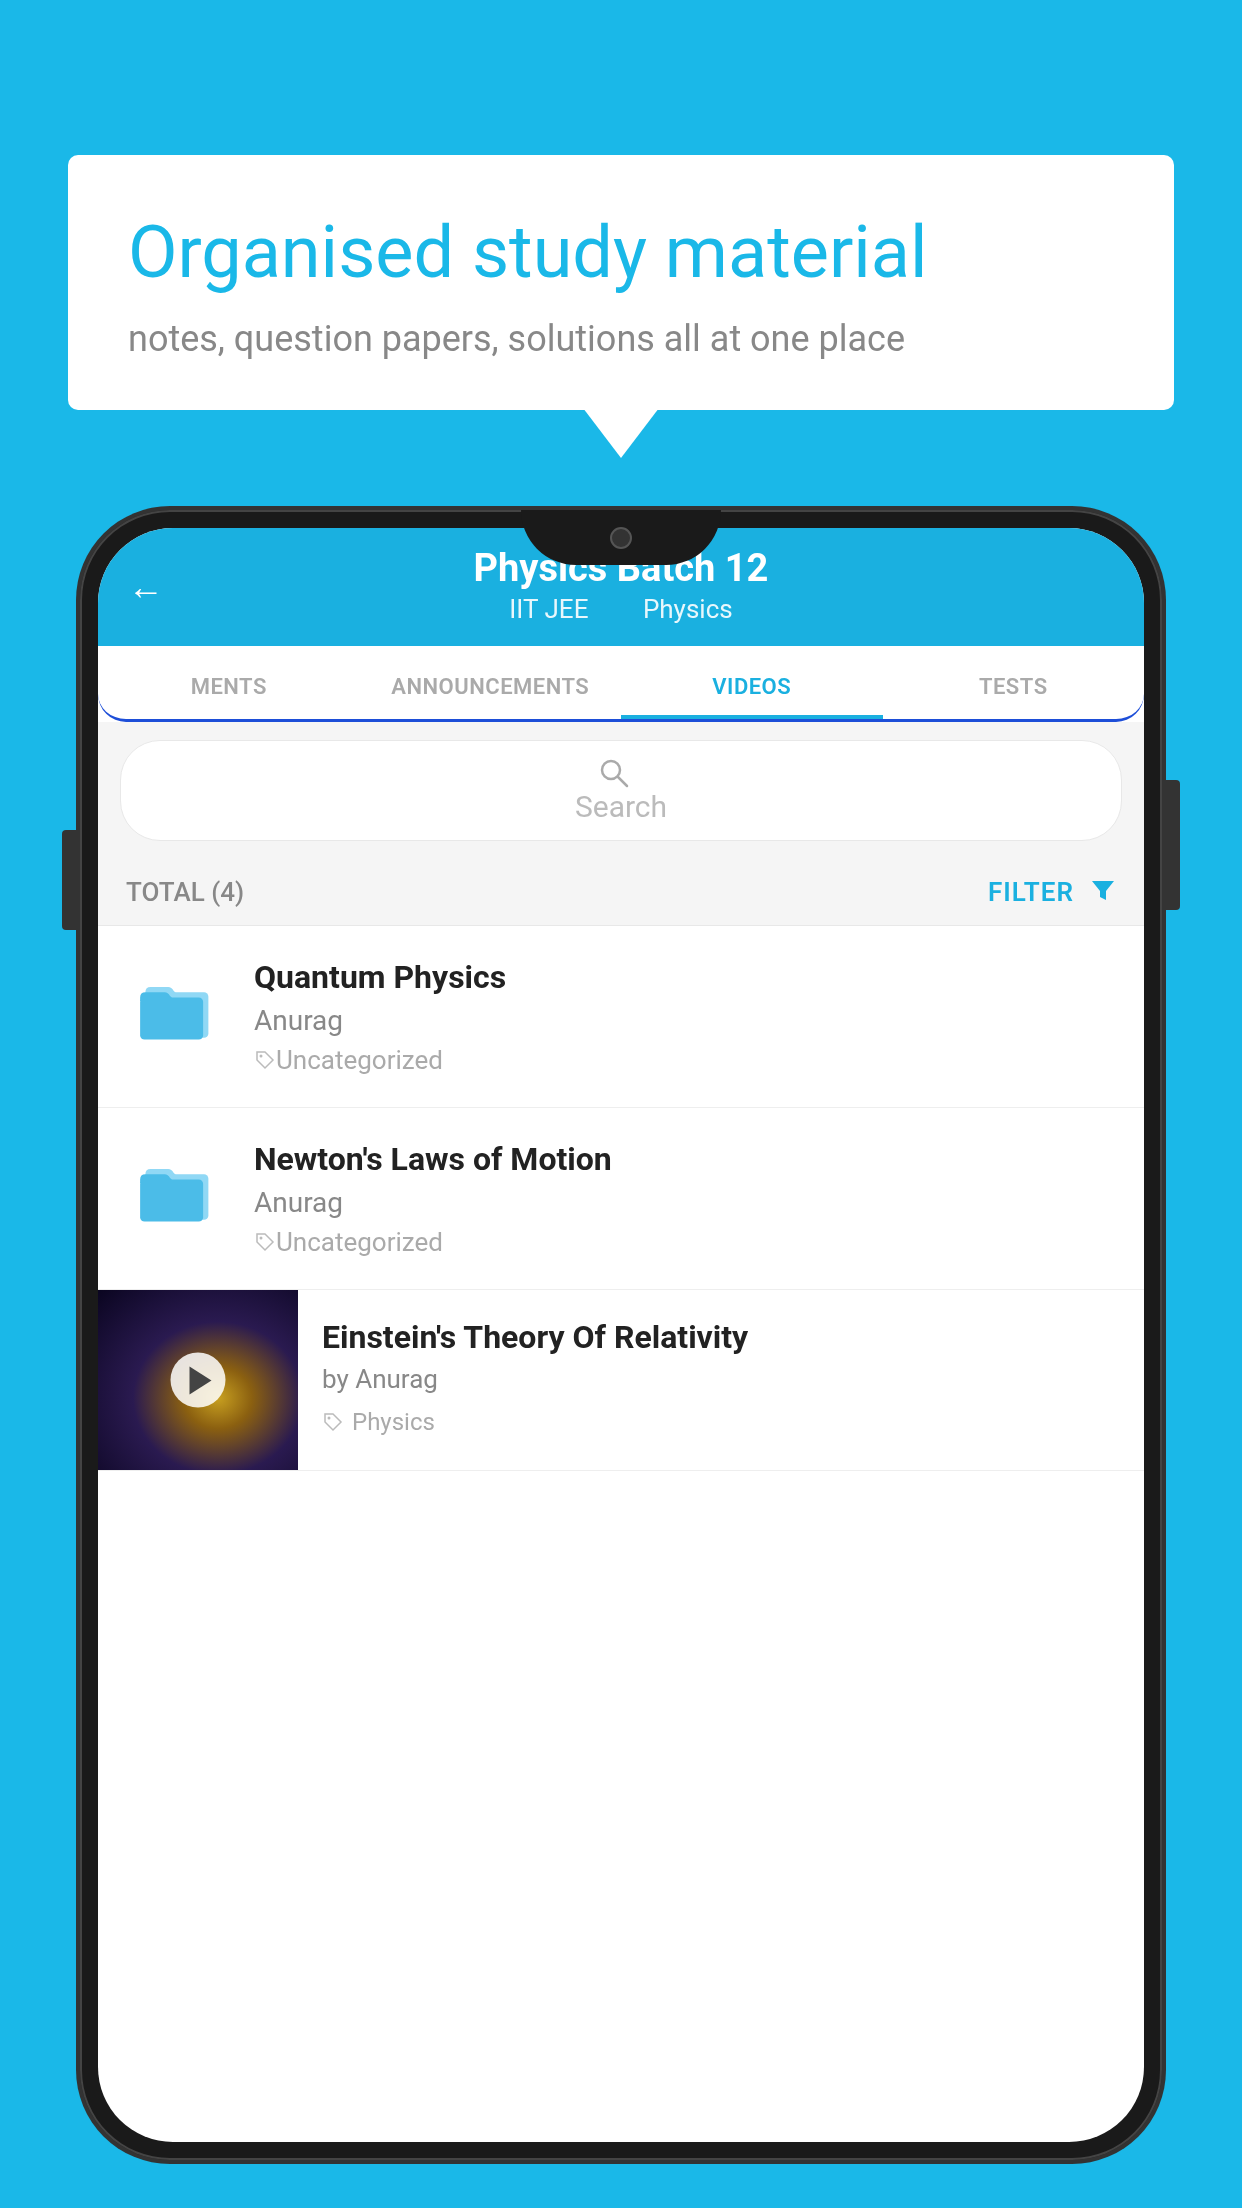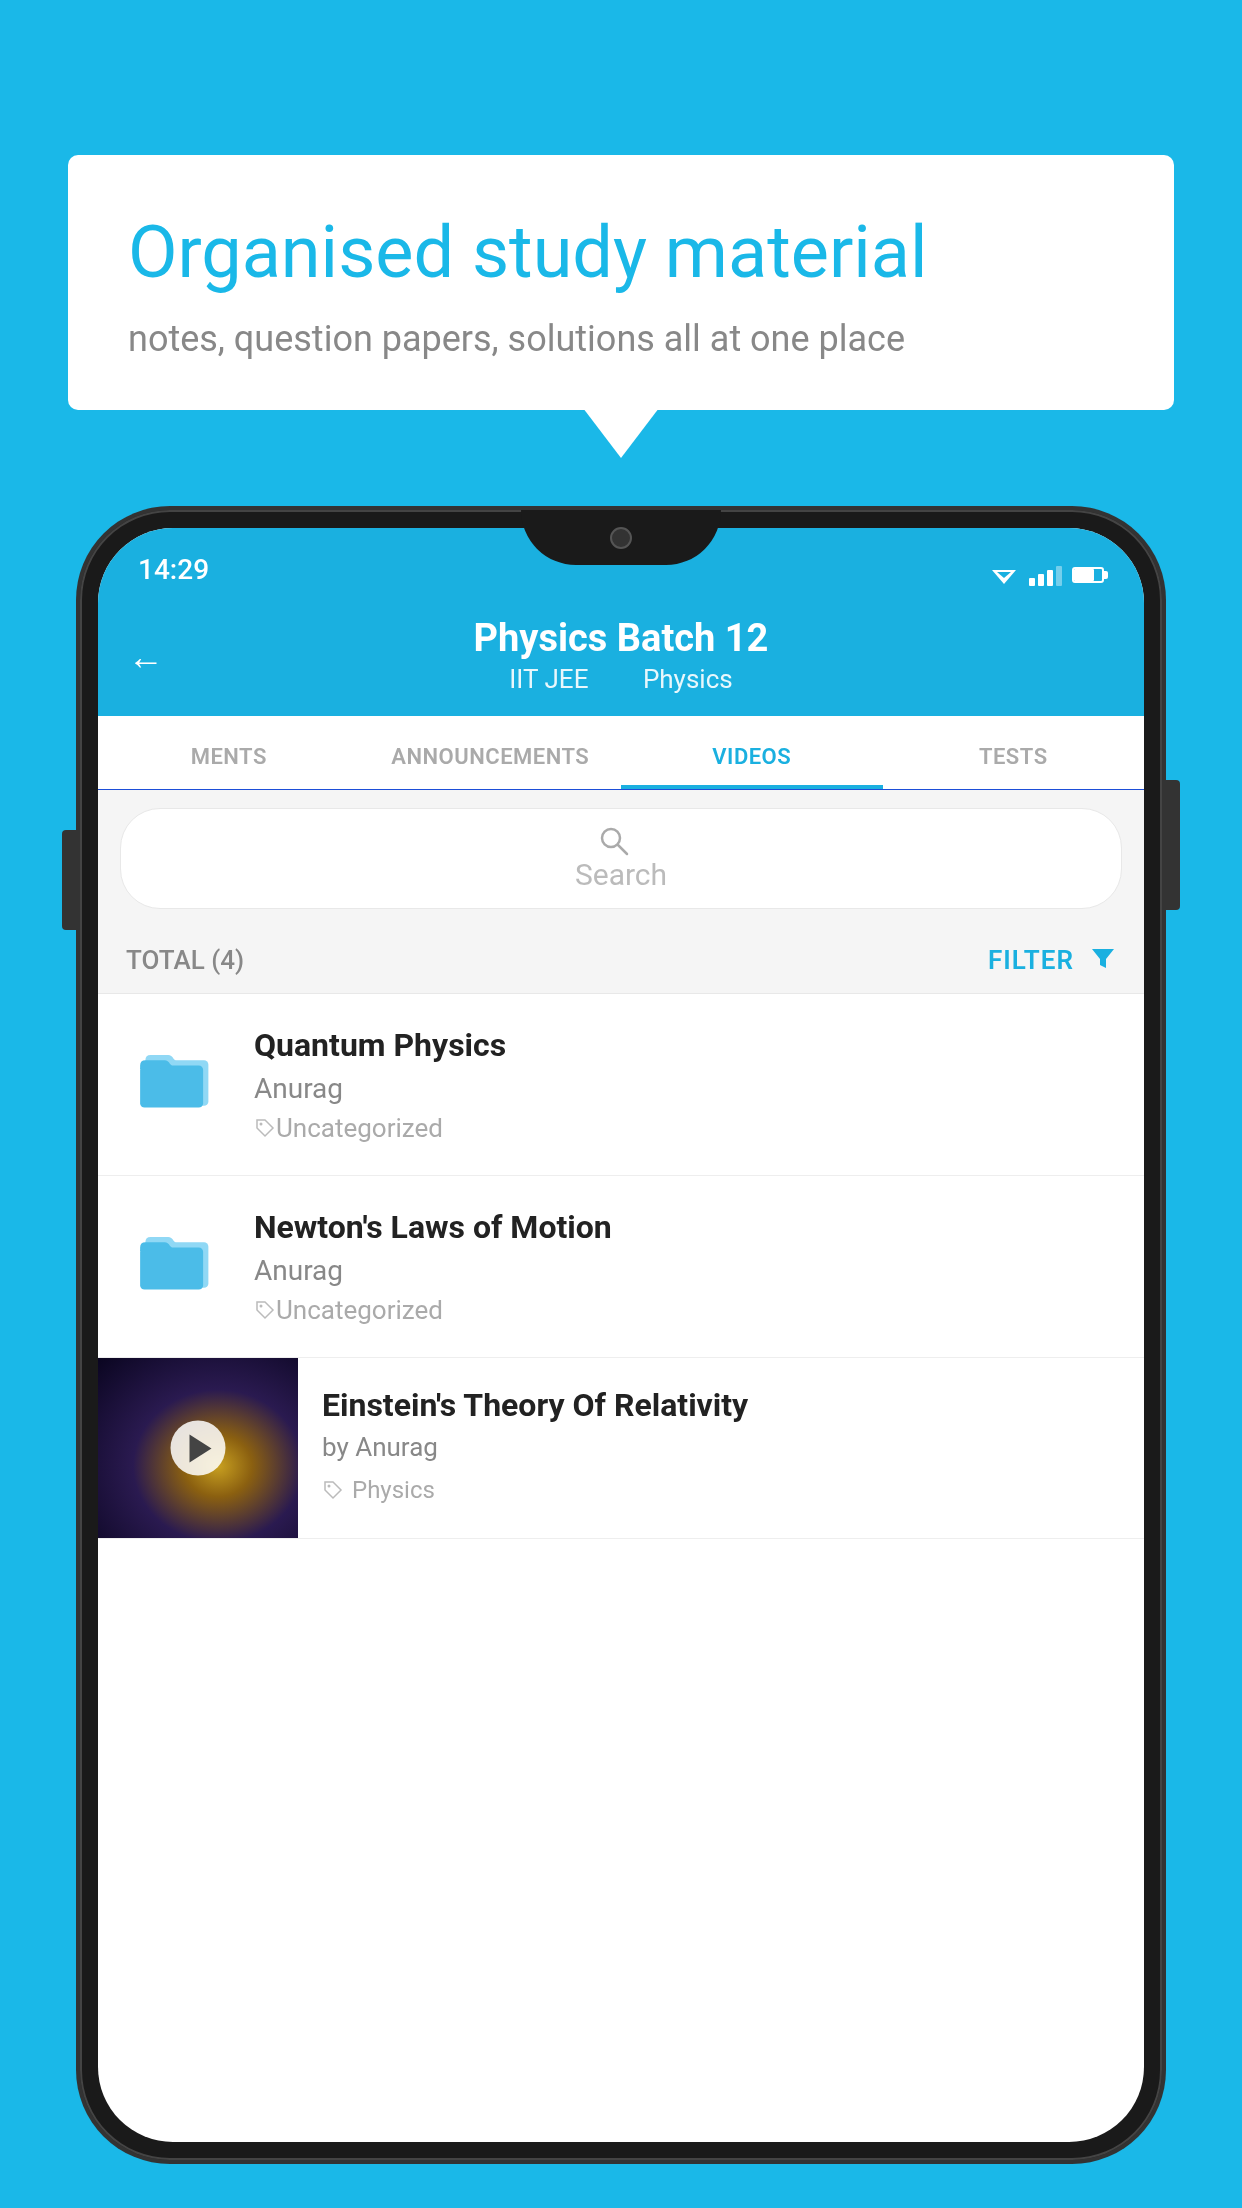--- a/index.html
+++ b/index.html
@@ -226,22 +226,23 @@
     }
 
     .header-subtitle span {
       margin: 16px 12px;
     }
 
     
     .tab-bar {
       background: white;
       display: flex;
-      border-bottom: 1px solid #1d4ed8;
+      border-bottom: 3px solid #1d4ed8;
       overflow: hidden;
+      border-radius: 28px;
     }
 
     .tab-item {
       flex: 1;
       padding: 28px 8px 20px 8px;
       text-align: center;
       font-size: 22px;
       font-weight: 600;
       color: #aaa;
       letter-spacing: 0.5px;
@@ -450,41 +451,20 @@
 
 <div class="phone-wrapper">
   <div class="phone-outer">
 
     <div class="notch">
       <div class="notch-camera"></div>
     </div>
 
     <div class="phone-screen">
 
-      <div class="status-bar">
-        <span class="status-time">14:29</span>
-        <div class="status-icons">
-
-          <svg width="30" height="22" viewBox="0 0 30 22">
-            <polygon points="15,20 3,6 27,6" fill="white" opacity="1"></polygon>
-            <polygon points="15,14 8,8 22,8" fill="#1ab0e0"></polygon>
-          </svg>
-
-          <div class="signal-bars">
-            <div class="signal-bar" style="height:8px;"></div>
-            <div class="signal-bar" style="height:12px;"></div>
-            <div class="signal-bar" style="height:16px;"></div>
-            <div class="signal-bar" style="height:20px;opacity:0.4;"></div>
-          </div>
-
-          <div class="battery-icon">
-            <div class="battery-fill"></div>
-          </div>
-        </div>
-      </div>
 
       <div class="app-header">
         <div class="back-arrow">←</div>
         <div class="header-title">Physics Batch 12</div>
         <div class="header-subtitle">
           <span>IIT JEE</span>
           <span> </span>
           <span>Physics</span>
         </div>
       </div>

